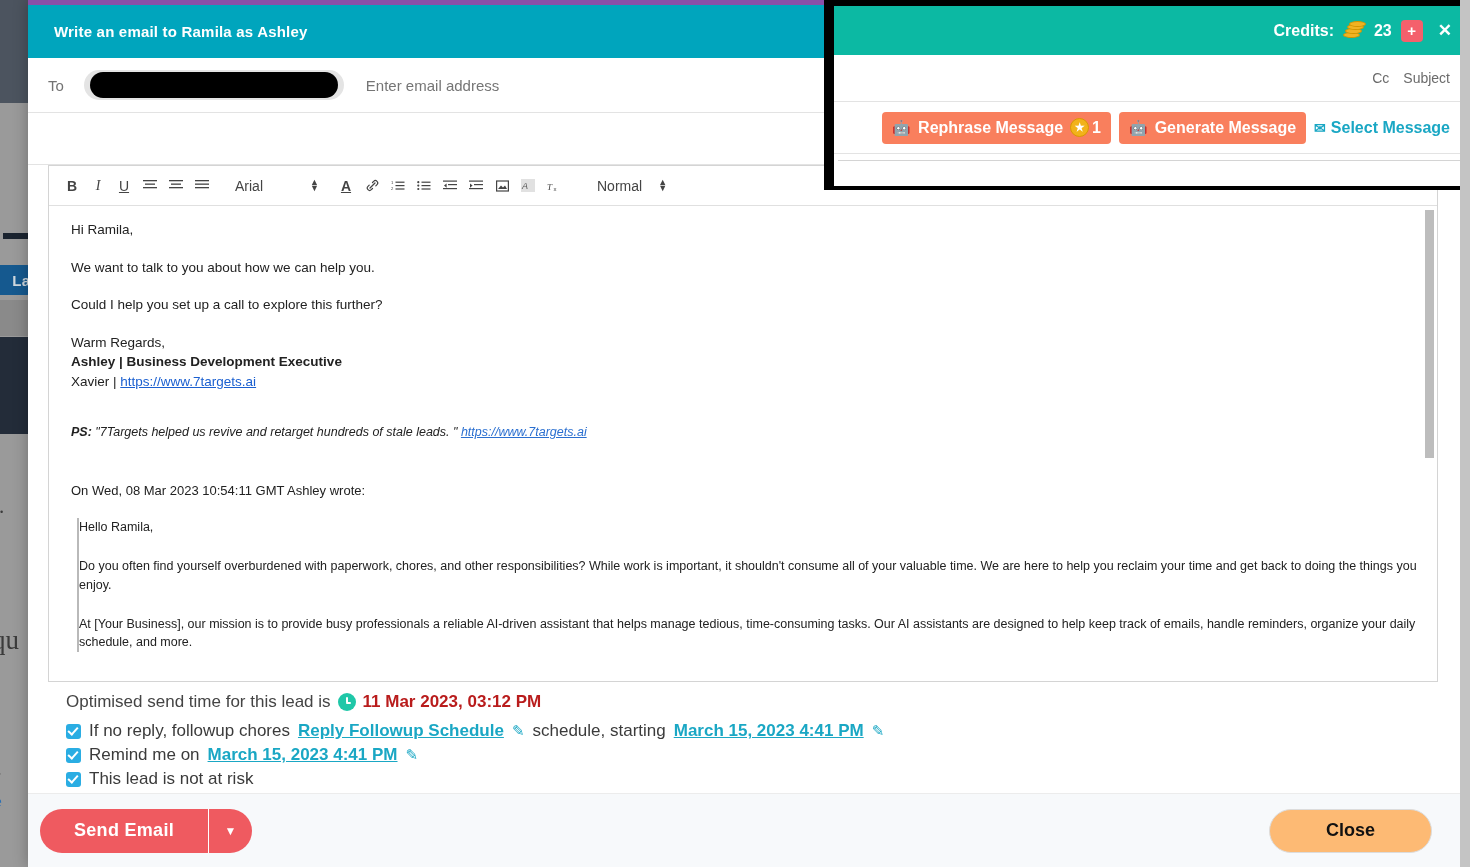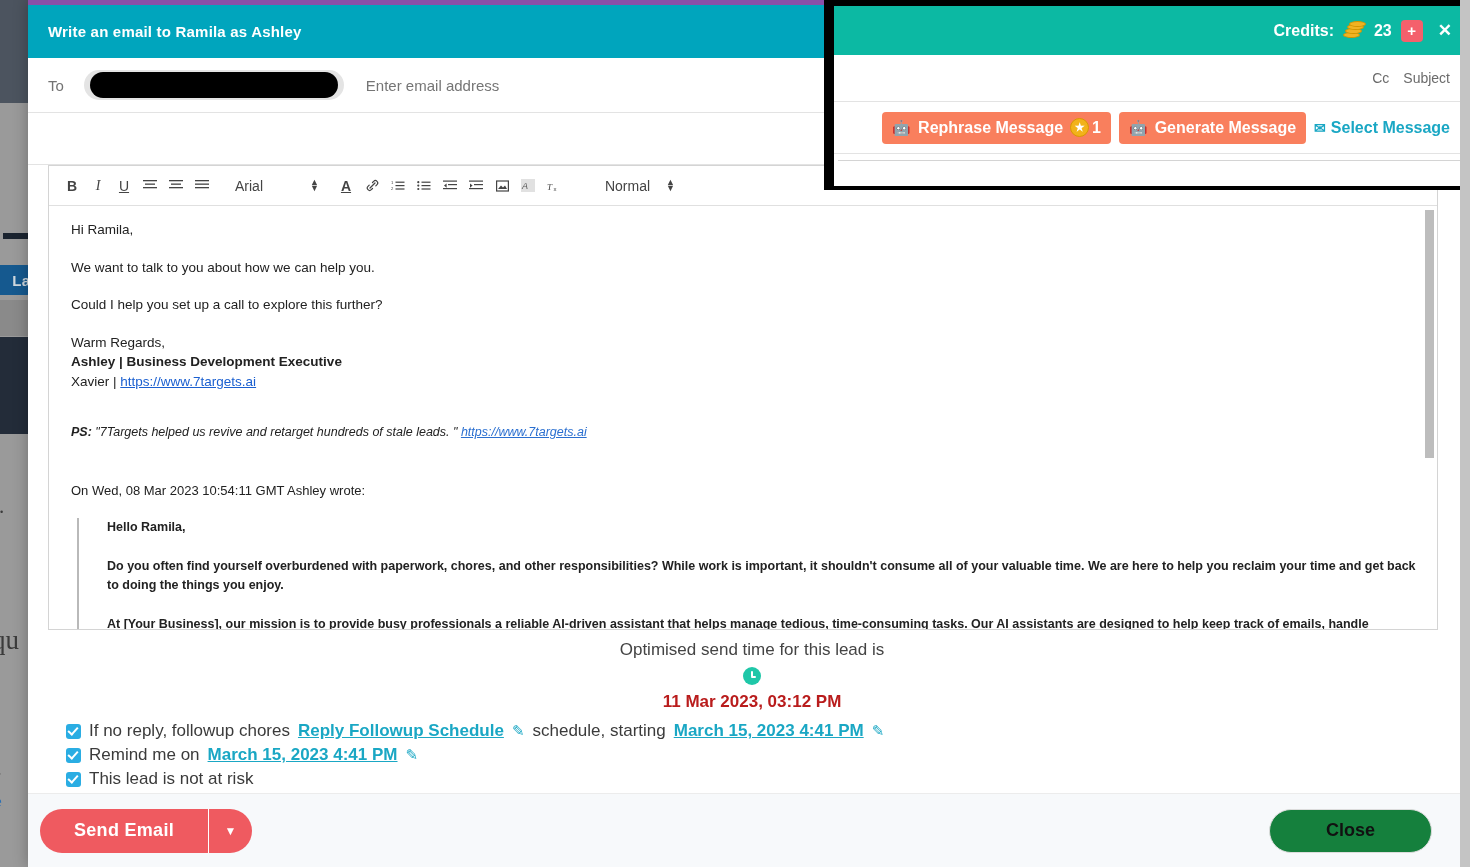--- a/index.html
+++ b/index.html
@@ -53,21 +53,21 @@
     position: absolute; left: 28px; top: 0; width: 1432px; height: 867px;
     background: #ffffff;
     box-shadow: 0 0 14px rgba(0,0,0,.28);
     display: flex; flex-direction: column;
   }
   .modal-accent { height: 5px; background: #8a4fa8; flex: 0 0 5px; }
   .modal-header {
     height: 53px; flex: 0 0 53px;
     background: #00a5bd;
     display: flex; align-items: center;
-    padding-left: 20px;
+    padding-left: 26px;
     color: #fff; font-size: 15px; font-weight: bold;
     letter-spacing: .2px;
   }
 
   
   .to-row {
     flex: 0 0 55px; display: flex; align-items: center;
     padding: 0 22px 0 20px; border-bottom: 1px solid #e3e3e3;
     position: relative;
   }
@@ -140,39 +140,38 @@
     flex: 1 1 auto; overflow: hidden; position: relative;
     padding: 14px 18px 0 22px; font-size: 13.5px; color: #222; line-height: 1.45;
   }
   .editor-body p { margin: 0 0 18px 0; }
   .editor-body a { color: #1a5fd0; }
   .sig-bold { font-weight: bold; }
   .ps { font-style: italic; font-size: 12.5px; }
   .ps b { font-style: italic; }
   .ps a { color: #2a6fd0; }
   .quoted {
-    border-left: 2px solid #b9b9b9; padding-left: 28px; margin-left: 6px;
-    color: #222; font-size: 12.5px; line-height: 1.5; font-weight: bold;
+    border-left: 2px solid #b9b9b9; padding-left: 0; margin-left: 6px;
+    color: #222; font-size: 12.5px; line-height: 1.5;
   }
   .quoted p { margin: 0 0 20px 0; }
   .quote-intro { font-size: 13px; margin: 0 0 22px 0; }
 
   .editor-scroll {
     position: absolute; right: 3px; top: 4px; width: 9px; height: 248px;
     background: #bdbdbd; border-radius: 0;
   }
 
   
   .schedule {
     flex: 0 0 auto; padding: 10px 22px 0 38px; background: #fff;
   }
   .opt-time {
     font-size: 17px; color: #444; display: flex; align-items: center; gap: 7px;
     margin-bottom: 9px;
-    flex-direction: column;
   }
   .clock {
     width: 18px; height: 18px; border-radius: 50%; background: #1fc7a8;
     position: relative; display: inline-block;
   }
   .clock::before, .clock::after {
     content: ""; position: absolute; background: #fff; border-radius: 1px;
   }
   .clock::before { width: 2px; height: 6px; left: 8px; top: 4px; }
   .clock::after { width: 5px; height: 2px; left: 8px; top: 9px; }
@@ -210,21 +209,21 @@
     font-family: "Liberation Sans", sans-serif; letter-spacing: .3px;
   }
   .send-caret {
     background: #ef5a60; color: #fff; border: none;
     border-left: 1px solid #ffffff;
     border-radius: 0 22px 22px 0; height: 44px; width: 44px;
     font-size: 12px; cursor: pointer;
     display: flex; align-items: center; justify-content: center;
   }
   .close-btn {
-    background: #15803d; border: 1px solid #dcdcdc; border-radius: 24px;
+    background: #fdba74; border: 1px solid #dcdcdc; border-radius: 24px;
     height: 44px; padding: 0 56px; font-size: 18px; font-weight: bold;
     color: #111; cursor: pointer; font-family: "Liberation Sans", sans-serif;
   }
 
   
   #credits-overlay {
     position: absolute; left: 824px; top: 0; width: 646px; height: 190px;
     background: #000; padding: 6px 4px 4px 10px;
   }
   .credits-bar {
@@ -432,21 +431,21 @@
               <text x="1" y="9.5" font-size="9" font-family="Liberation Sans" fill="#444" font-style="italic">A</text>
               <rect x="0" y="0" width="14" height="13" fill="#888" opacity="0.25"></rect>
             </svg>
         </span>
         <span class="tb">
           <svg width="14" height="12" viewBox="0 0 14 12">
               <text x="0" y="9.5" font-size="9" font-family="Liberation Serif" fill="#444" font-style="italic">T</text>
               <text x="6.5" y="11" font-size="6" font-family="Liberation Sans" fill="#444">x</text>
             </svg>
         </span>
-        <span class="tb-sel" style="margin-left:14px;min-width:100px;justify-content:flex-end;gap:16px;">
+        <span class="tb-sel" style="margin-left:24px;min-width:100px;justify-content:flex-start;gap:16px;">
           <span>Normal</span>
           <span class="stack">
               <span>▲</span>
               <span>▼</span>
             </span>
         </span>
       </div>
 
       <div class="editor-body">
         <div class="editor-scroll"></div>

